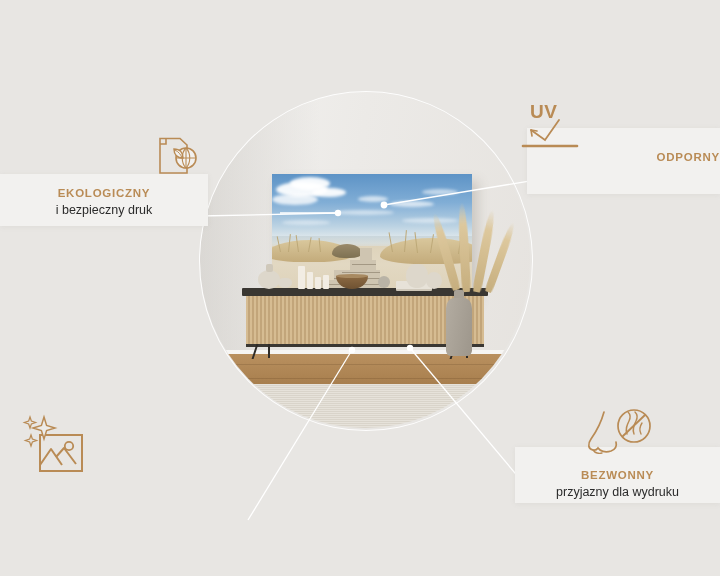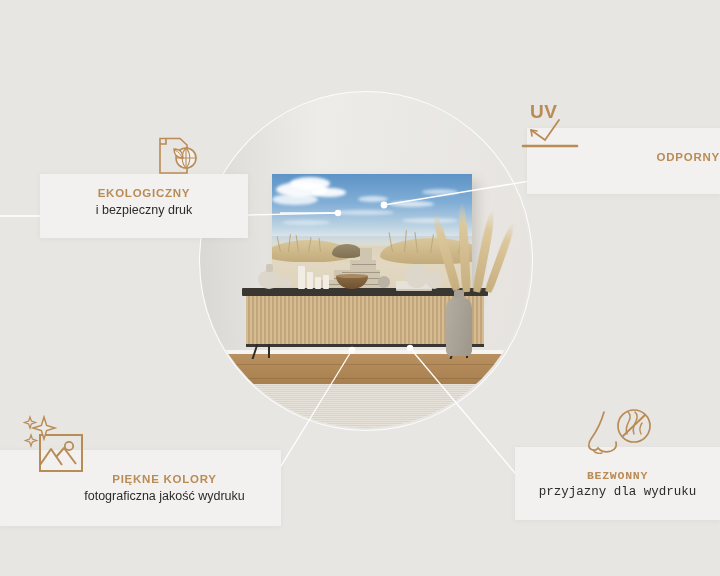--- a/index.html
+++ b/index.html
@@ -107,27 +107,27 @@
   .box{
     position:absolute;background:#f2f1ef;
     box-shadow:0 1px 5px rgba(150,145,138,.12);
   }
   .box .kicker{
     font-size:11.5px;font-weight:700;letter-spacing:.75px;color:#b98b55;
     text-transform:uppercase;line-height:1.35;
   }
   .box .sub{font-size:12.5px;font-weight:400;color:#2b2b2b;line-height:1.4;}
 
-  .box-eko{left:0;top:174px;width:208px;height:64px;margin-left:40px;}
+  .box-eko{left:0;top:174px;width:208px;height:52px;}
   .box-eko .txt{position:absolute;left:0;top:12px;width:208px;text-align:center;}
   .box-uv{left:527px;top:128px;width:193px;height:66px;}
   .box-uv .txt{position:absolute;left:0;top:22px;width:193px;text-align:right;}
   .box-kol{left:0;top:450px;width:281px;height:76px;}
   .box-kol .txt{position:absolute;left:48px;top:22px;width:233px;text-align:center;}
-  .box-bez{left:515px;top:447px;width:205px;height:73px;font-family:Liberation Mono, monospace;}
+  .box-bez{left:515px;top:447px;width:205px;height:56px;}
   .box-bez .txt{position:absolute;left:0;top:21px;width:205px;text-align:center;}
 
   
   .icon{position:absolute;}
   .uvlabel{
     position:absolute;left:530px;top:101px;
     font-size:19px;font-weight:700;color:#b98b55;letter-spacing:.5px;
   }
 </style>
 </head>
@@ -269,26 +269,20 @@
       <div class="kicker">ODPORNY</div>
     </div>
   </div>
   <div class="uvlabel">UV</div>
   <svg class="icon" style="left:519px;top:118px" width="66" height="38" viewBox="0 0 66 38" fill="none">
     <path d="M40 2 L26 22 L12 12" stroke="#b98b55" stroke-width="1.8" fill="none" stroke-linecap="round"></path>
     <path d="M12 12 L18 13 M12 12 L13 18" stroke="#b98b55" stroke-width="1.6" stroke-linecap="round"></path>
     <line x1="4" y1="28" x2="58" y2="28" stroke="#b98b55" stroke-width="2.6" stroke-linecap="round"></line>
   </svg>
 
-  <div class="box box-kol">
-    <div class="txt">
-      <div class="kicker">PIĘKNE KOLORY</div>
-      <div class="sub">fotograficzna jakość wydruku</div>
-    </div>
-  </div>
   <svg class="icon" style="left:20px;top:413px" width="70" height="64" viewBox="0 0 70 64" fill="none">
     <rect x="20" y="22" width="42" height="36" stroke="#b98b55" stroke-width="2" fill="none"></rect>
     <circle cx="49" cy="33" r="4.2" stroke="#b98b55" stroke-width="1.8" fill="none"></circle>
     <path d="M20 52 L31 36 L42 52" stroke="#b98b55" stroke-width="2" fill="none" stroke-linejoin="round"></path>
     <path d="M36 44 L44 35 L56 51" stroke="#b98b55" stroke-width="2" fill="none" stroke-linejoin="round"></path>
     <path d="M24 4 L26.6 12.4 L35 15 L26.6 17.6 L24 26 L21.4 17.6 L13 15 L21.4 12.4 Z" stroke="#b98b55" stroke-width="1.5" fill="#ecebe8"></path>
     <path d="M10 4 L11.4 8.1 L15.5 9.5 L11.4 10.9 L10 15 L8.6 10.9 L4.5 9.5 L8.6 8.1 Z" stroke="#b98b55" stroke-width="1.3" fill="none"></path>
     <path d="M11 22 L12.4 26.1 L16.5 27.5 L12.4 28.9 L11 33 L9.6 28.9 L5.5 27.5 L9.6 26.1 Z" stroke="#b98b55" stroke-width="1.3" fill="none"></path>
   </svg>
 

